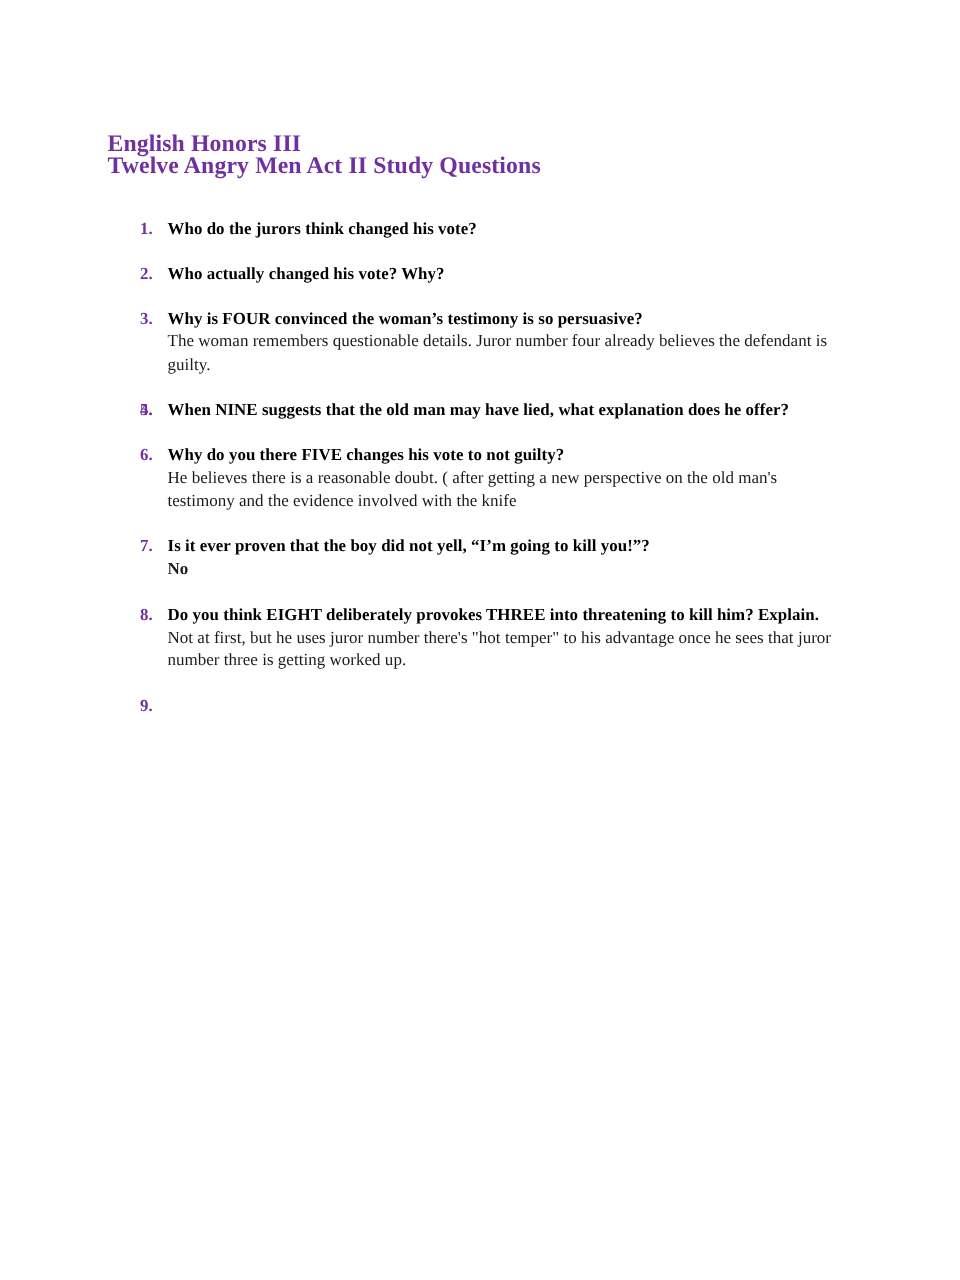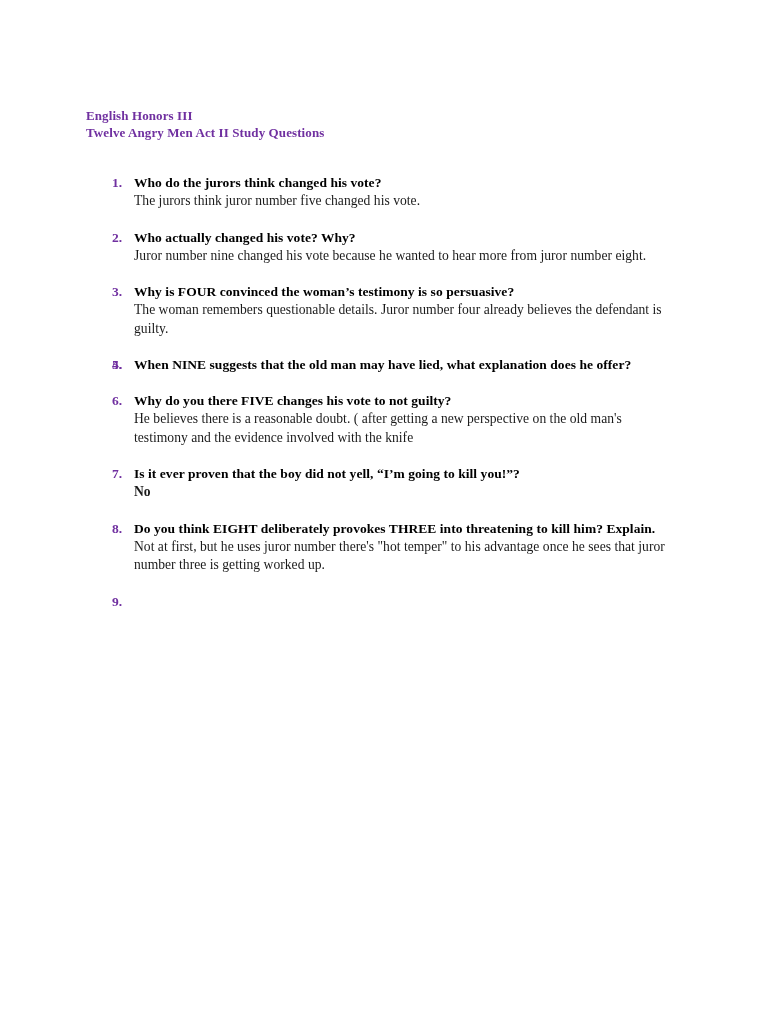--- a/index.html
+++ b/index.html
@@ -16,21 +16,21 @@
   }
   .page {
     position: relative;
     width: 768px;
     height: 1024px;
     background: #ffffff;
     box-sizing: border-box;
     padding: 108px 84px 0 86px;
   }
   .doc-header {
-    font-size: 13px;
+    font-size: 19px;
     font-weight: bold;
     color: #7030a0;
     line-height: 16.5px;
     letter-spacing: 0.1px;
   }
   .doc-header .hdr-line {
     display: block;
     white-space: nowrap;
   }
   .qa-list {
@@ -85,26 +85,24 @@
 
   <div class="doc-header">
     <span class="hdr-line">English Honors III</span>
     <span class="hdr-line">Twelve Angry Men Act II Study Questions</span>
   </div>
 
   <div class="qa-list">
       <div class="qa-item">
         <div class="q-number">1.</div>
         <p class="q-text">Who do the jurors think changed his vote?</p>
-        <p class="a-text">The jurors think juror number five changed his vote.</p>
       </div>
       <div class="qa-item">
         <div class="q-number">2.</div>
         <p class="q-text">Who actually changed his vote? Why?</p>
-        <p class="a-text">Juror number nine changed his vote because he wanted to hear more from juror number eight.</p>
       </div>
       <div class="qa-item">
         <div class="q-number">3.</div>
         <p class="q-text">Why is FOUR convinced the woman’s testimony is so persuasive?</p>
         <p class="a-text">The woman remembers questionable details. Juror number four already believes the defendant is guilty.</p>
       </div>
       <div class="qa-item">
         <div class="q-number">4.</div>
       </div>
       <div class="qa-item">

